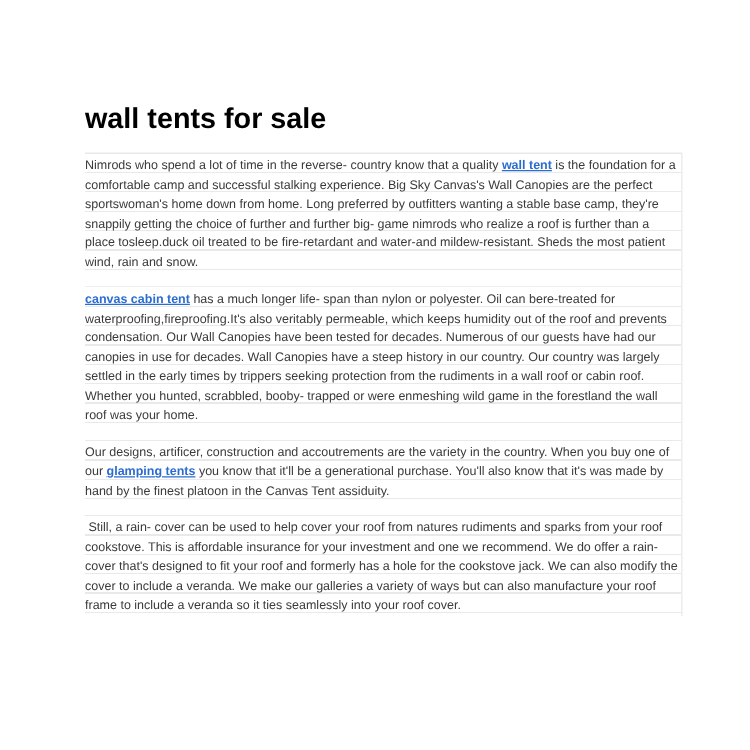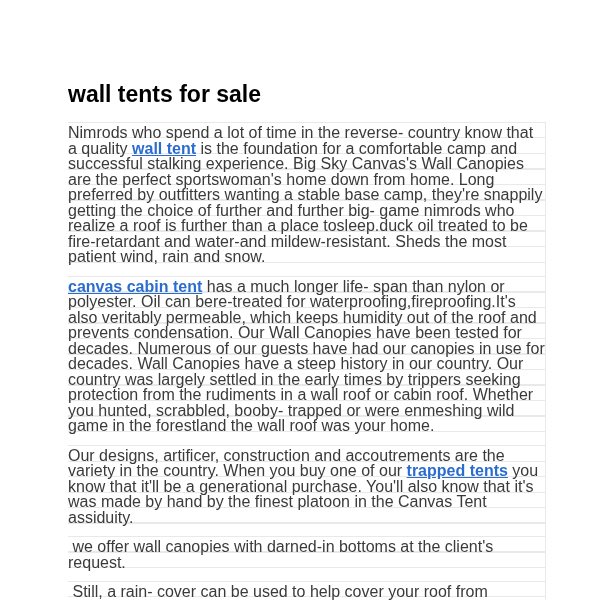--- a/index.html
+++ b/index.html
@@ -31,21 +31,21 @@
     font-weight:bold;
     color:var(--heading);
     letter-spacing:0;
   }
   .article-body{
     border-right:1px solid var(--rule);
   }
   p.para{
     margin:0 0 11px 0;
     padding:3px 0 0 0;
-    font-size:16px;
+    font-size:10px;
     line-height:15.5px;
     color:var(--text);
     white-space:pre-wrap;
     background-image:repeating-linear-gradient(
       to bottom,
       var(--rule) 0px,
       var(--rule) 1px,
       transparent 1px,
       transparent 15.5px
     );
@@ -58,17 +58,16 @@
   }
 </style>
 </head>
 <body>
 
 <div class="page">
   <h1 class="doc-title">wall tents for sale</h1>
   <div class="article-body" id="article-body">
       <p class="para"><span>Nimrods who spend a lot of time in the reverse- country know that a quality </span><a class="doclink" href="#">wall tent</a><span> is the foundation for a comfortable camp and successful stalking experience. Big Sky Canvas's Wall Canopies are the perfect sportswoman's home down from home. Long preferred by outfitters wanting a stable base camp, they're snappily getting the choice of further and further big- game nimrods who realize a roof is further than a place tosleep.duck oil treated to be fire-retardant and water-and mildew-resistant. Sheds the most patient wind, rain and snow.</span></p>
       <p class="para"><a class="doclink" href="#">canvas cabin tent</a><span> has a much longer life- span than nylon or polyester. Oil can bere-treated for waterproofing,fireproofing.It's also veritably permeable, which keeps humidity out of the roof and prevents condensation. Our Wall Canopies have been tested for decades. Numerous of our guests have had our canopies in use for decades. Wall Canopies have a steep history in our country. Our country was largely settled in the early times by trippers seeking protection from the rudiments in a wall roof or cabin roof. Whether you hunted, scrabbled, booby- trapped or were enmeshing wild game in the forestland the wall roof was your home.</span></p>
-      <p class="para"><span>Our designs, artificer, construction and accoutrements are the variety in the country. When you buy one of our </span><a class="doclink" href="#">trapped tents</a><span> you know that it'll be a generational purchase. You'll also know that it's was made by hand by the finest platoon in the Canvas Tent assiduity.</span></p>
-      <p class="para"><span> we offer wall canopies with darned-in bottoms at the client's request.</span></p>
+      <p class="para"><span>Our designs, artificer, construction and accoutrements are the variety in the country. When you buy one of our </span><a class="doclink" href="#">glamping tents</a><span> you know that it'll be a generational purchase. You'll also know that it's was made by hand by the finest platoon in the Canvas Tent assiduity.</span></p>
       <p class="para"><span> Still, a rain- cover can be used to help cover your roof from natures rudiments and sparks from your roof cookstove. This is affordable insurance for your investment and one we recommend. We do offer a rain- cover that's designed to fit your roof and formerly has a hole for the cookstove jack. We can also modify the cover to include a veranda. We make our galleries a variety of ways but can also manufacture your roof frame to include a veranda so it ties seamlessly into your roof cover.</span></p>
     </div>
 </div>
 
 </body></html>

